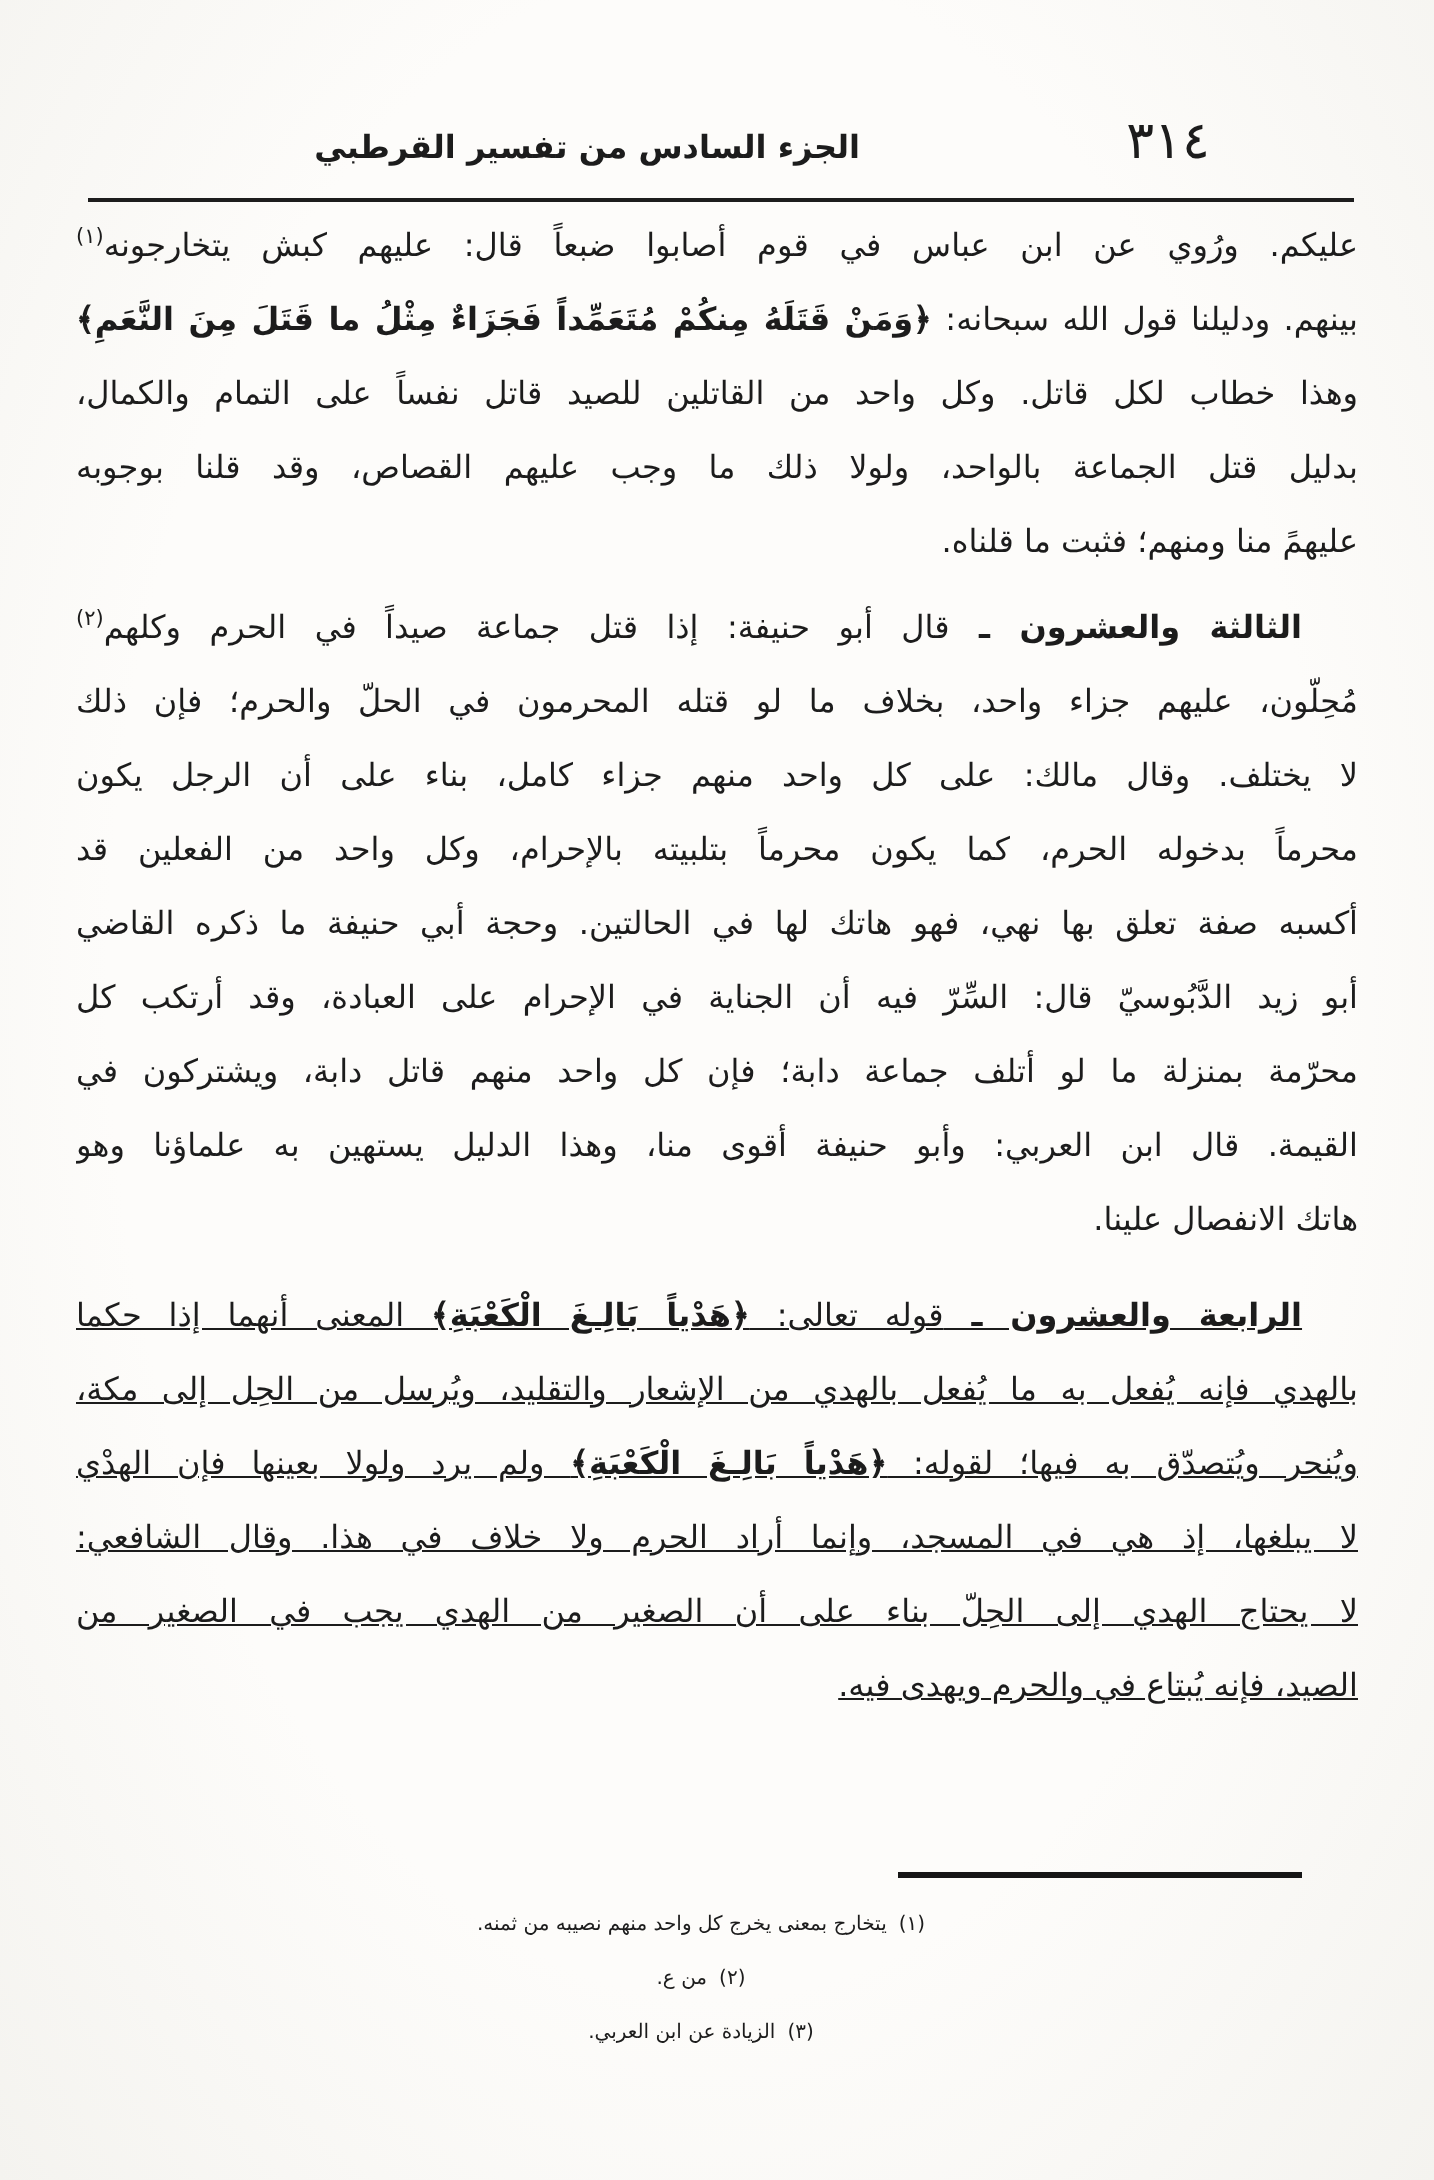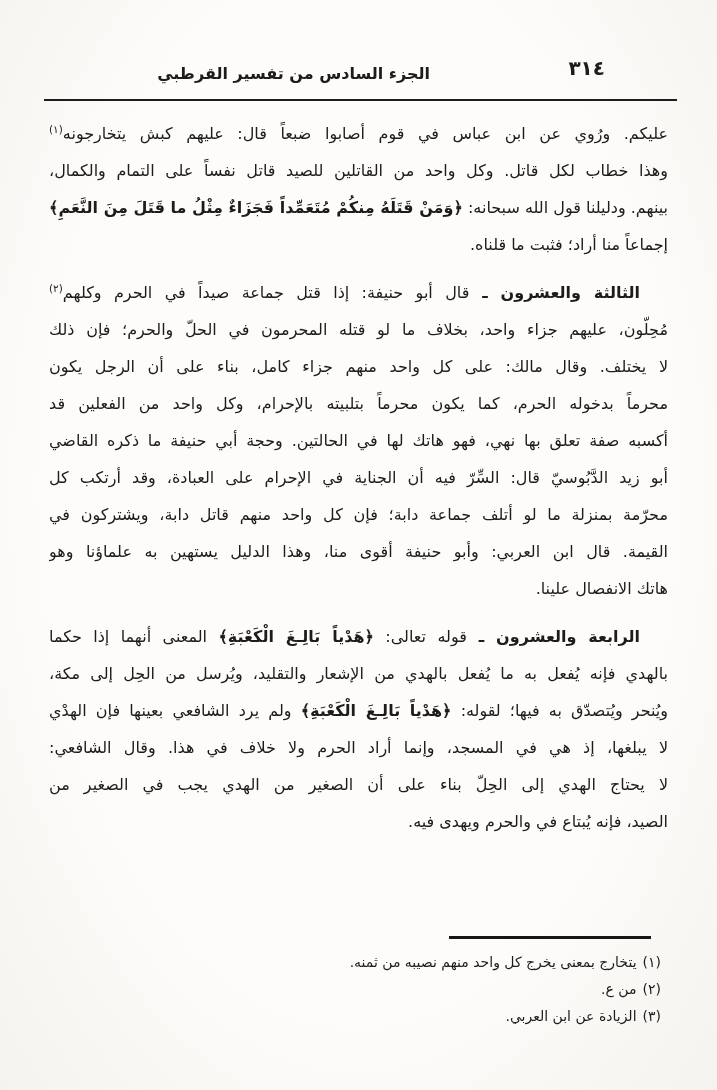--- a/index.html
+++ b/index.html
@@ -17,39 +17,39 @@
     width:717px;height:1090px;
     background:radial-gradient(ellipse at 50% 45%, #fdfcfa 60%, #f4f3ef 100%);
     color:var(--ink);
     overflow:hidden;
     direction:rtl;
   }
   
   .header{position:absolute;top:0;right:0;left:0;height:104px;}
   .pagenum{
     position:absolute;top:56px;right:112px;
-    font-size:20px;font-weight:bold;letter-spacing:1px;
+    font-size:26px;font-weight:normal;letter-spacing:1px;
   }
   .htitle{
     position:absolute;top:64px;left:170px;width:260px;
     text-align:center;font-size:16px;font-weight:bold;
     white-space:nowrap;
   }
   .hrule{
     position:absolute;top:99px;right:40px;left:44px;height:2px;
     background:#1d1d1d;
     box-shadow:0 -4px 0 -1px #b9b6b0;
   }
   
   .bodytext{
     position:absolute;top:104px;right:38px;left:38px;
   }
-  .para{margin:11px;}
+  .para{margin:0;}
   .para + .para{margin-top:6px;}
-  .para:nth-child(3){margin-top:11px;}
+  .para:nth-child(3){margin-top:11px;text-decoration:underline;}
   .line{
     direction:rtl;
     font-size:16px;
     line-height:37px;height:37px;
     white-space:nowrap;overflow:hidden;
     text-align:justify;
     text-align-last:justify;
   }
   .line.last{text-align:right;text-align-last:right;}
   .line.indent{text-indent:28px;}
@@ -59,59 +59,60 @@
     font-weight:normal;
   }
   
   .footer{position:absolute;top:936px;right:40px;left:40px;}
   .fsep{
     height:3px;width:202px;background:#161616;
     margin-right:26px;margin-left:auto;
   }
   .fnlist{margin-top:10px;padding-right:16px;}
   .fnitem{
-    direction:rtl;text-align:right;
-    font-size:14px;line-height:27px;height:27px;
+    direction:rtl;text-align:center;
+    font-size:10px;line-height:27px;height:27px;
     white-space:nowrap;overflow:hidden;
   }
   .fnmarker{margin-left:6px;}
 </style>
 </head>
 <body>
 
 <div class="page">
 
   <div class="header">
     <div class="pagenum">٣١٤</div>
     <div class="htitle">الجزء السادس من تفسير القرطبي</div>
     <div class="hrule"></div>
   </div>
 
   <div class="bodytext" id="body-text">
       <div class="para">
         <div class="line"><span>عليكم. ورُوي عن ابن عباس في قوم أصابوا ضبعاً قال: عليهم كبش يتخارجونه</span><sup class="fnref">(١)</sup></div>
+        <div class="line"><span>بينهم. ودليلنا قول الله سبحانه: </span><span class="bold">﴿وَمَنْ قَتَلَهُ مِنكُمْ مُتَعَمِّداً فَجَزَاءٌ مِثْلُ ما قَتَلَ مِنَ النَّعَمِ﴾</span></div>
         <div class="line"><span>وهذا خطاب لكل قاتل. وكل واحد من القاتلين للصيد قاتل نفساً على التمام والكمال،</span></div>
-        <div class="line"><span>بينهم. ودليلنا قول الله سبحانه: </span><span class="bold">﴿وَمَنْ قَتَلَهُ مِنكُمْ مُتَعَمِّداً فَجَزَاءٌ مِثْلُ ما قَتَلَ مِنَ النَّعَمِ﴾</span></div>
-        <div class="line last"><span>إجماعاً منا أراد؛ فثبت ما قلناه.</span></div>
+        <div class="line"><span>بدليل قتل الجماعة بالواحد، ولولا ذلك ما وجب عليهم القصاص، وقد قلنا بوجوبه</span></div>
+        <div class="line last"><span>عليهمً منا ومنهم؛ فثبت ما قلناه.</span></div>
       </div>
       <div class="para">
         <div class="line indent"><span class="bold">الثالثة والعشرون ـ </span><span>قال أبو حنيفة: إذا قتل جماعة صيداً في الحرم وكلهم</span><sup class="fnref">(٢)</sup></div>
         <div class="line"><span>مُحِلّون، عليهم جزاء واحد، بخلاف ما لو قتله المحرمون في الحلّ والحرم؛ فإن ذلك</span></div>
         <div class="line"><span>لا يختلف. وقال مالك: على كل واحد منهم جزاء كامل، بناء على أن الرجل يكون</span></div>
         <div class="line"><span>محرماً بدخوله الحرم، كما يكون محرماً بتلبيته بالإحرام، وكل واحد من الفعلين قد</span></div>
         <div class="line"><span>أكسبه صفة تعلق بها نهي، فهو هاتك لها في الحالتين. وحجة أبي حنيفة ما ذكره القاضي</span></div>
         <div class="line"><span>أبو زيد الدَّبُوسيّ قال: السِّرّ فيه أن الجناية في الإحرام على العبادة، وقد أرتكب كل</span></div>
         <div class="line"><span>محرّمة بمنزلة ما لو أتلف جماعة دابة؛ فإن كل واحد منهم قاتل دابة، ويشتركون في</span></div>
         <div class="line"><span>القيمة. قال ابن العربي: وأبو حنيفة أقوى منا، وهذا الدليل يستهين به علماؤنا وهو</span></div>
         <div class="line last"><span>هاتك الانفصال علينا.</span></div>
       </div>
       <div class="para">
         <div class="line indent"><span class="bold">الرابعة والعشرون ـ </span><span>قوله تعالى: </span><span class="bold">﴿هَدْياً بَالِـغَ الْكَعْبَةِ﴾</span><span> المعنى أنهما إذا حكما</span></div>
         <div class="line"><span>بالهدي فإنه يُفعل به ما يُفعل بالهدي من الإشعار والتقليد، ويُرسل من الحِل إلى مكة،</span></div>
-        <div class="line"><span>ويُنحر ويُتصدّق به فيها؛ لقوله: </span><span class="bold">﴿هَدْياً بَالِـغَ الْكَعْبَةِ﴾</span><span> ولم يرد الشافعي بعينها فإن الهدْي</span></div>
+        <div class="line"><span>ويُنحر ويُتصدّق به فيها؛ لقوله: </span><span class="bold">﴿هَدْياً بَالِـغَ الْكَعْبَةِ﴾</span><span> ولم يرد ولولا بعينها فإن الهدْي</span></div>
         <div class="line"><span>لا يبلغها، إذ هي في المسجد، وإنما أراد الحرم ولا خلاف في هذا. وقال الشافعي:</span></div>
         <div class="line"><span>لا يحتاج الهدي إلى الحِلّ بناء على أن الصغير من الهدي يجب في الصغير من</span></div>
         <div class="line last"><span>الصيد، فإنه يُبتاع في والحرم ويهدى فيه.</span></div>
       </div>
     </div>
 
   <div class="footer">
     <div class="fsep"></div>
     <div class="fnlist" id="footnote-list">
         <div class="fnitem"><span class="fnmarker">(١)</span><span>يتخارج بمعنى يخرج كل واحد منهم نصيبه من ثمنه.</span></div>

